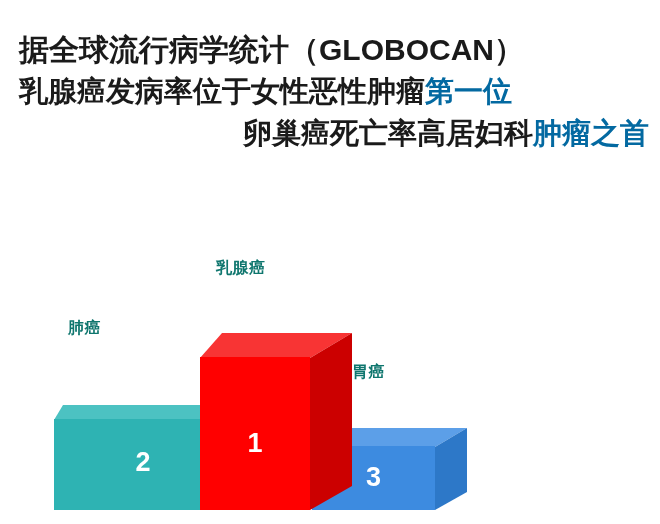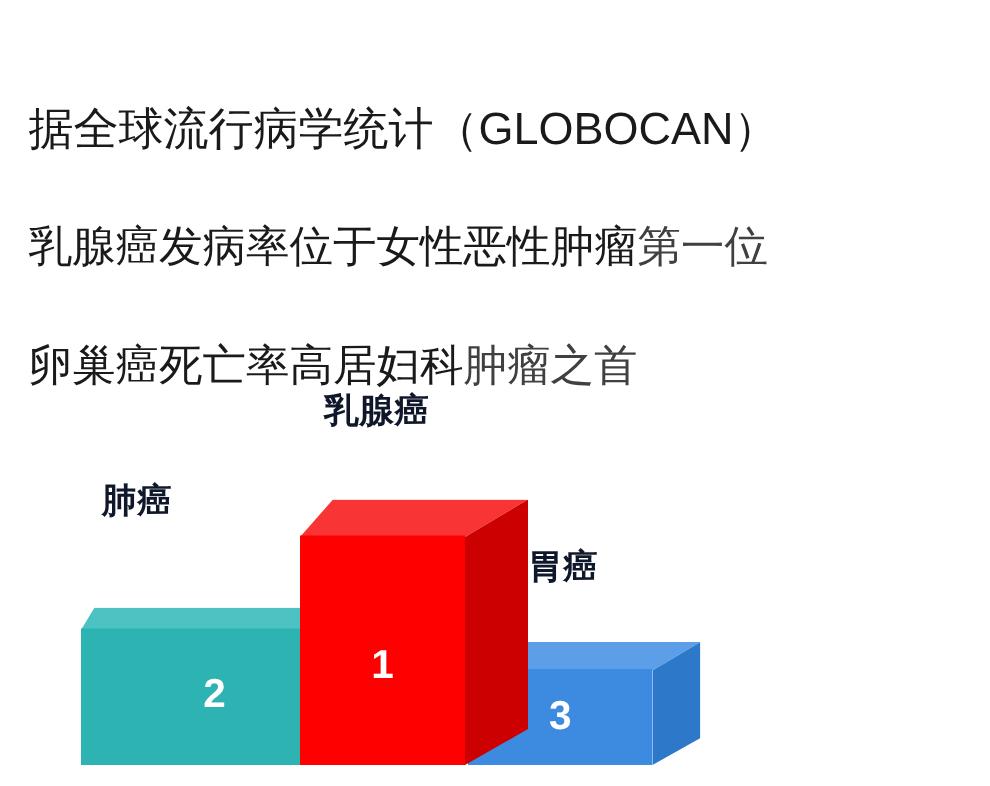--- a/index.html
+++ b/index.html
@@ -17,56 +17,56 @@
   }
 
   
   #title-block {
     position: absolute;
     left: 19px;
     top: 30px;
     width: 630px;
   }
   .title-line {
-    font-weight: normal;
+    font-weight: bold;
     color: #1a1a1a;
     letter-spacing: 0px;
     white-space: nowrap;
-    margin-top: 37px;
   }
   #title-line-1 {
     font-size: 30px;
     line-height: 40px;
   }
   #title-line-2 {
     font-size: 29px;
     line-height: 42px;
   }
   #title-line-3 {
     font-size: 29px;
     line-height: 42px;
+    text-align: right;
   }
   .hl-red {
-    color: #404040;
+    color: #0369a1;
   }
 
   
   #podium {
     position: absolute;
     left: 0;
     top: 250px;
     width: 660px;
     height: 274px;
   }
 
   .podium-label {
     position: absolute;
-    font-size: 23px;
+    font-size: 16px;
     font-weight: bold;
-    color: #0f172a;
+    color: #0f766e;
     white-space: nowrap;
     letter-spacing: 0.5px;
   }
   #label-lung   { left: 68px;  top: 68px; }
   #label-breast { left: 216px; top: 8px;  }
   #label-stomach{ left: 352px; top: 112px; }
 
   
   .block { position: absolute; }
   .face  { position: absolute; }

